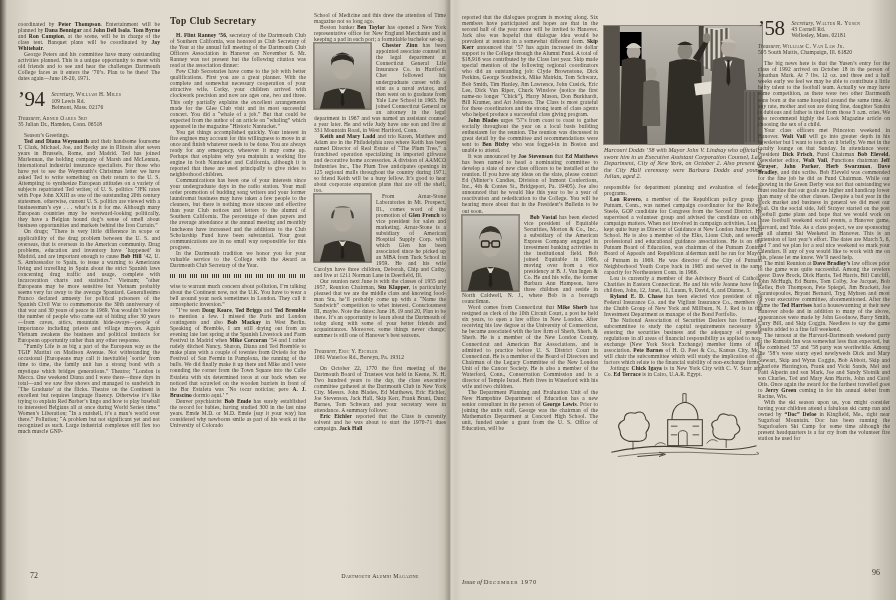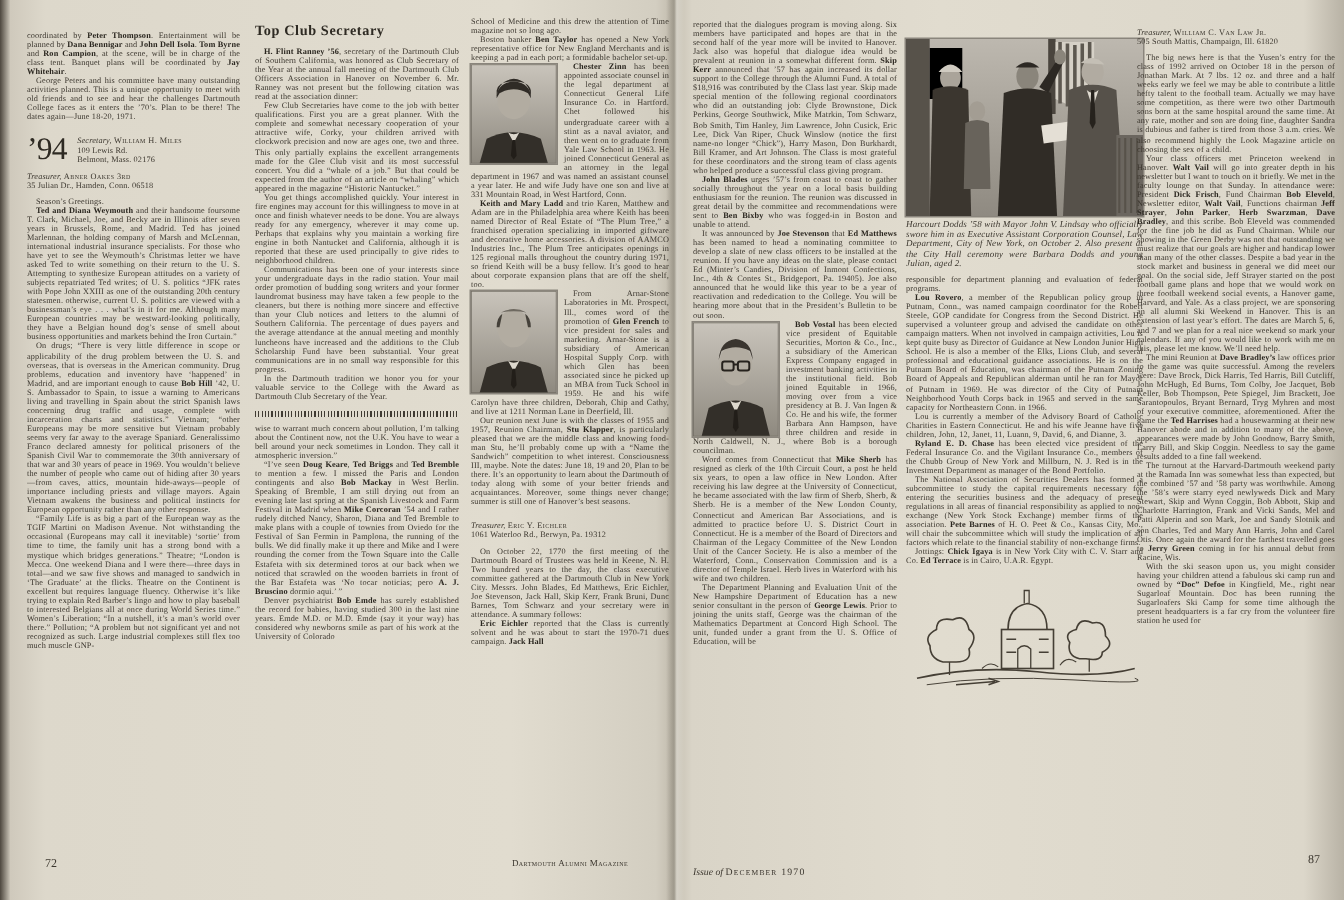--- a/index.html
+++ b/index.html
@@ -244,29 +244,37 @@
             <path d="M104 50 Q96 48 98 40 Q94 34 102 32 Q104 24 112 28 Q120 26 120 36 Q126 42 118 46 Q118 52 108 50 Z"></path>
             <path d="M110 50 L110 58" stroke-width="0.8"></path>
             <path d="M92 54 q4 -6 10 -2 M44 56 q5 -5 10 -1" stroke-width="0.7"></path>
             <path d="M28 66 L52 64 M48 62 L54 64 L48 66" stroke-width="0.9"></path>
           </g>
         </svg>
       </div>
     </div>
   <div class="col" style="left:758px; top:10px; width:132px;">
       <div class="class-header">
+        <div class="ch-row">
+          <span class="ch-year">’58</span>
+          <span class="ch-sec">
+            <span class="ch-line"><span class="it">Secretary,</span> <span class="sc">Walter R. Yusen</span></span>
+            <span class="ch-line">43 Cornell Rd.</span>
+            <span class="ch-line">Wellesley, Mass. 02181</span>
+          </span>
+        </div>
         <div class="ch-treas">
           <div><span class="it">Treasurer,</span> <span class="sc">William C. Van Law Jr.</span></div>
           <div>505 South Mattis, Champaign, Ill. 61820</div>
         </div>
       </div>
       <p class="para">The big news here is that the Yusen’s entry for the class of 1992 arrived on October 18 in the person of Jonathan Mark. At 7 lbs. 12 oz. and three and a half weeks early we feel we may be able to contribute a little hefty talent to the football team. Actually we may have some competition, as there were two other Dartmouth sons born at the same hospital around the same time. At any rate, mother and son are doing fine, daughter Sandra is dubious and father is tired from those 3 a.m. cries. We also recommend highly the Look Magazine article on choosing the sex of a child.</p>
       <p class="para">Your class officers met Princeton weekend in Hanover. <b>Walt Vail</b> will go into greater depth in his newsletter but I want to touch on it briefly. We met in the faculty lounge on that Sunday. In attendance were: President <b>Dick Frisch</b>, Fund Chairman <b>Bob Eleveld</b>, Newsletter editor, <b>Walt Vail</b>, Functions chairman <b>Jeff Strayer</b>, <b>John Parker</b>, <b>Herb Swarzman</b>, <b>Dave Bradley</b>, and this scribe. Bob Eleveld was commended for the fine job he did as Fund Chairman. While our showing in the Green Derby was not that outstanding we must realize that our goals are higher and handicap lower than many of the other classes. Despite a bad year in the stock market and business in general we did meet our goal. On the social side, Jeff Strayer started on the post football game plans and hope that we would work on three football weekend social events, a Hanover game, Harvard, and Yale. As a class project, we are sponsoring an all alumni Ski Weekend in Hanover. This is an extension of last year’s effort. The dates are March 5, 6, and 7 and we plan for a real nice weekend so mark your calendars. If any of you would like to work with me on this, please let me know. We’ll need help.</p>
       <p class="para">The mini Reunion at <b>Dave Bradley’s</b> law offices prior to the game was quite successful. Among the revelers were: Dave Brock, Dick Harris, Ted Harris, Bill Cutcliff, John McHugh, Ed Burns, Tom Colby, Joe Jacquet, Bob Keller, Bob Thompson, Pete Spiegel, Jim Brackett, Joe Sarantopoulos, Bryant Bernard, Tryg Myhren and most of your executive committee, aforementioned. After the game the <b>Ted Harrises</b> had a housewarming at their new Hanover abode and in addition to many of the above, appearances were made by John Goodnow, Barry Smith, Larry Bill, and Skip Coggin. Needless to say the game results added to a fine fall weekend.</p>
       <p class="para">The turnout at the Harvard-Dartmouth weekend party at the Ramada Inn was somewhat less than expected, but the combined ’57 and ’58 party was worthwhile. Among the ’58’s were starry eyed newlyweds Dick and Mary Stewart, Skip and Wynn Coggin, Bob Abbott, Skip and Charlotte Harrington, Frank and Vicki Sands, Mel and Patti Alperin and son Mark, Joe and Sandy Slotnik and son Charles, Ted and Mary Ann Harris, John and Carol Otis. Once again the award for the farthest travelled goes to <b>Jerry Green</b> coming in for his annual debut from Racine, Wis.</p>
       <p class="para">With the ski season upon us, you might consider having your children attend a fabulous ski camp run and owned by <b>“Doc” Defoe</b> in Kingfield, Me., right near Sugarloaf Mountain. Doc has been running the Sugarloafers Ski Camp for some time although the present headquarters is a far cry from the volunteer fire station he used for</p>
     </div>
 
   <span class="page-num" style="left:30px; top:571px;">72</span>
   <div class="footer-mag"><span class="sc">Dartmouth Alumni Magazine</span></div>
   <div class="footer-issue"><span class="it">Issue of </span><span class="sc">December 1970</span></div>
-  <span class="page-num" style="left:872px; top:568px;">87</span>
+  <span class="page-num" style="left:872px; top:568px;">96</span>
 </div>
 
 </body></html>

